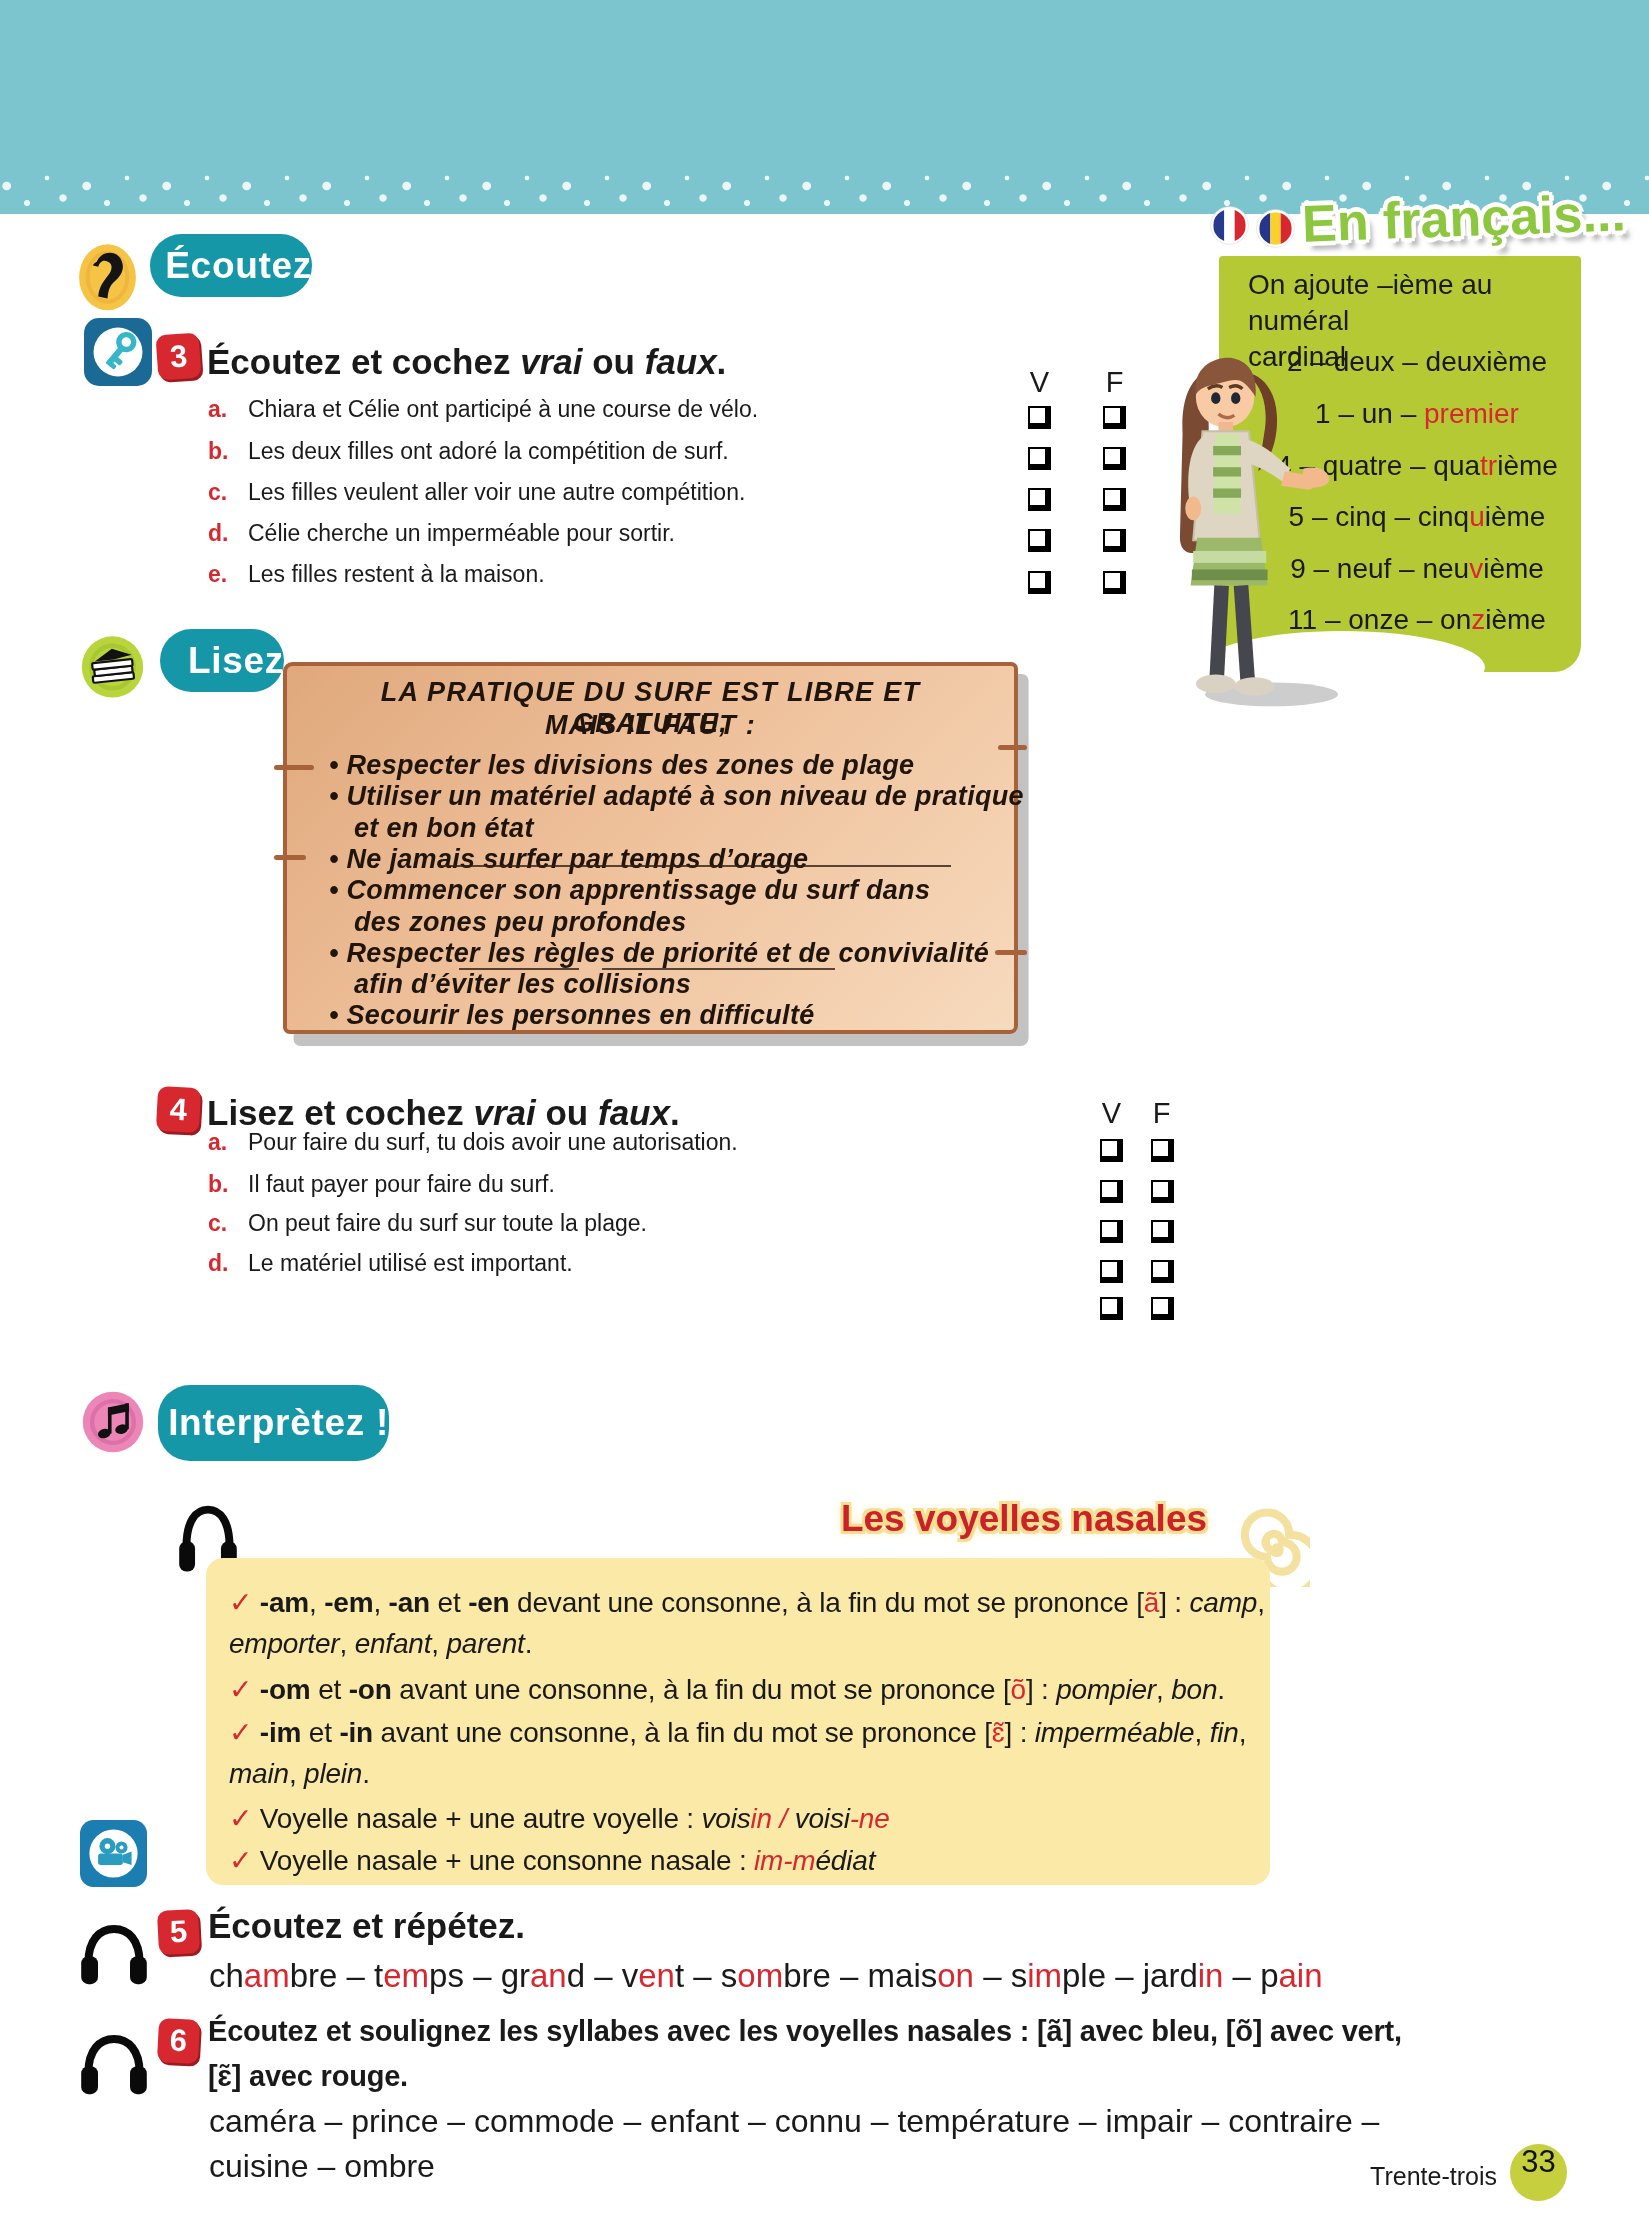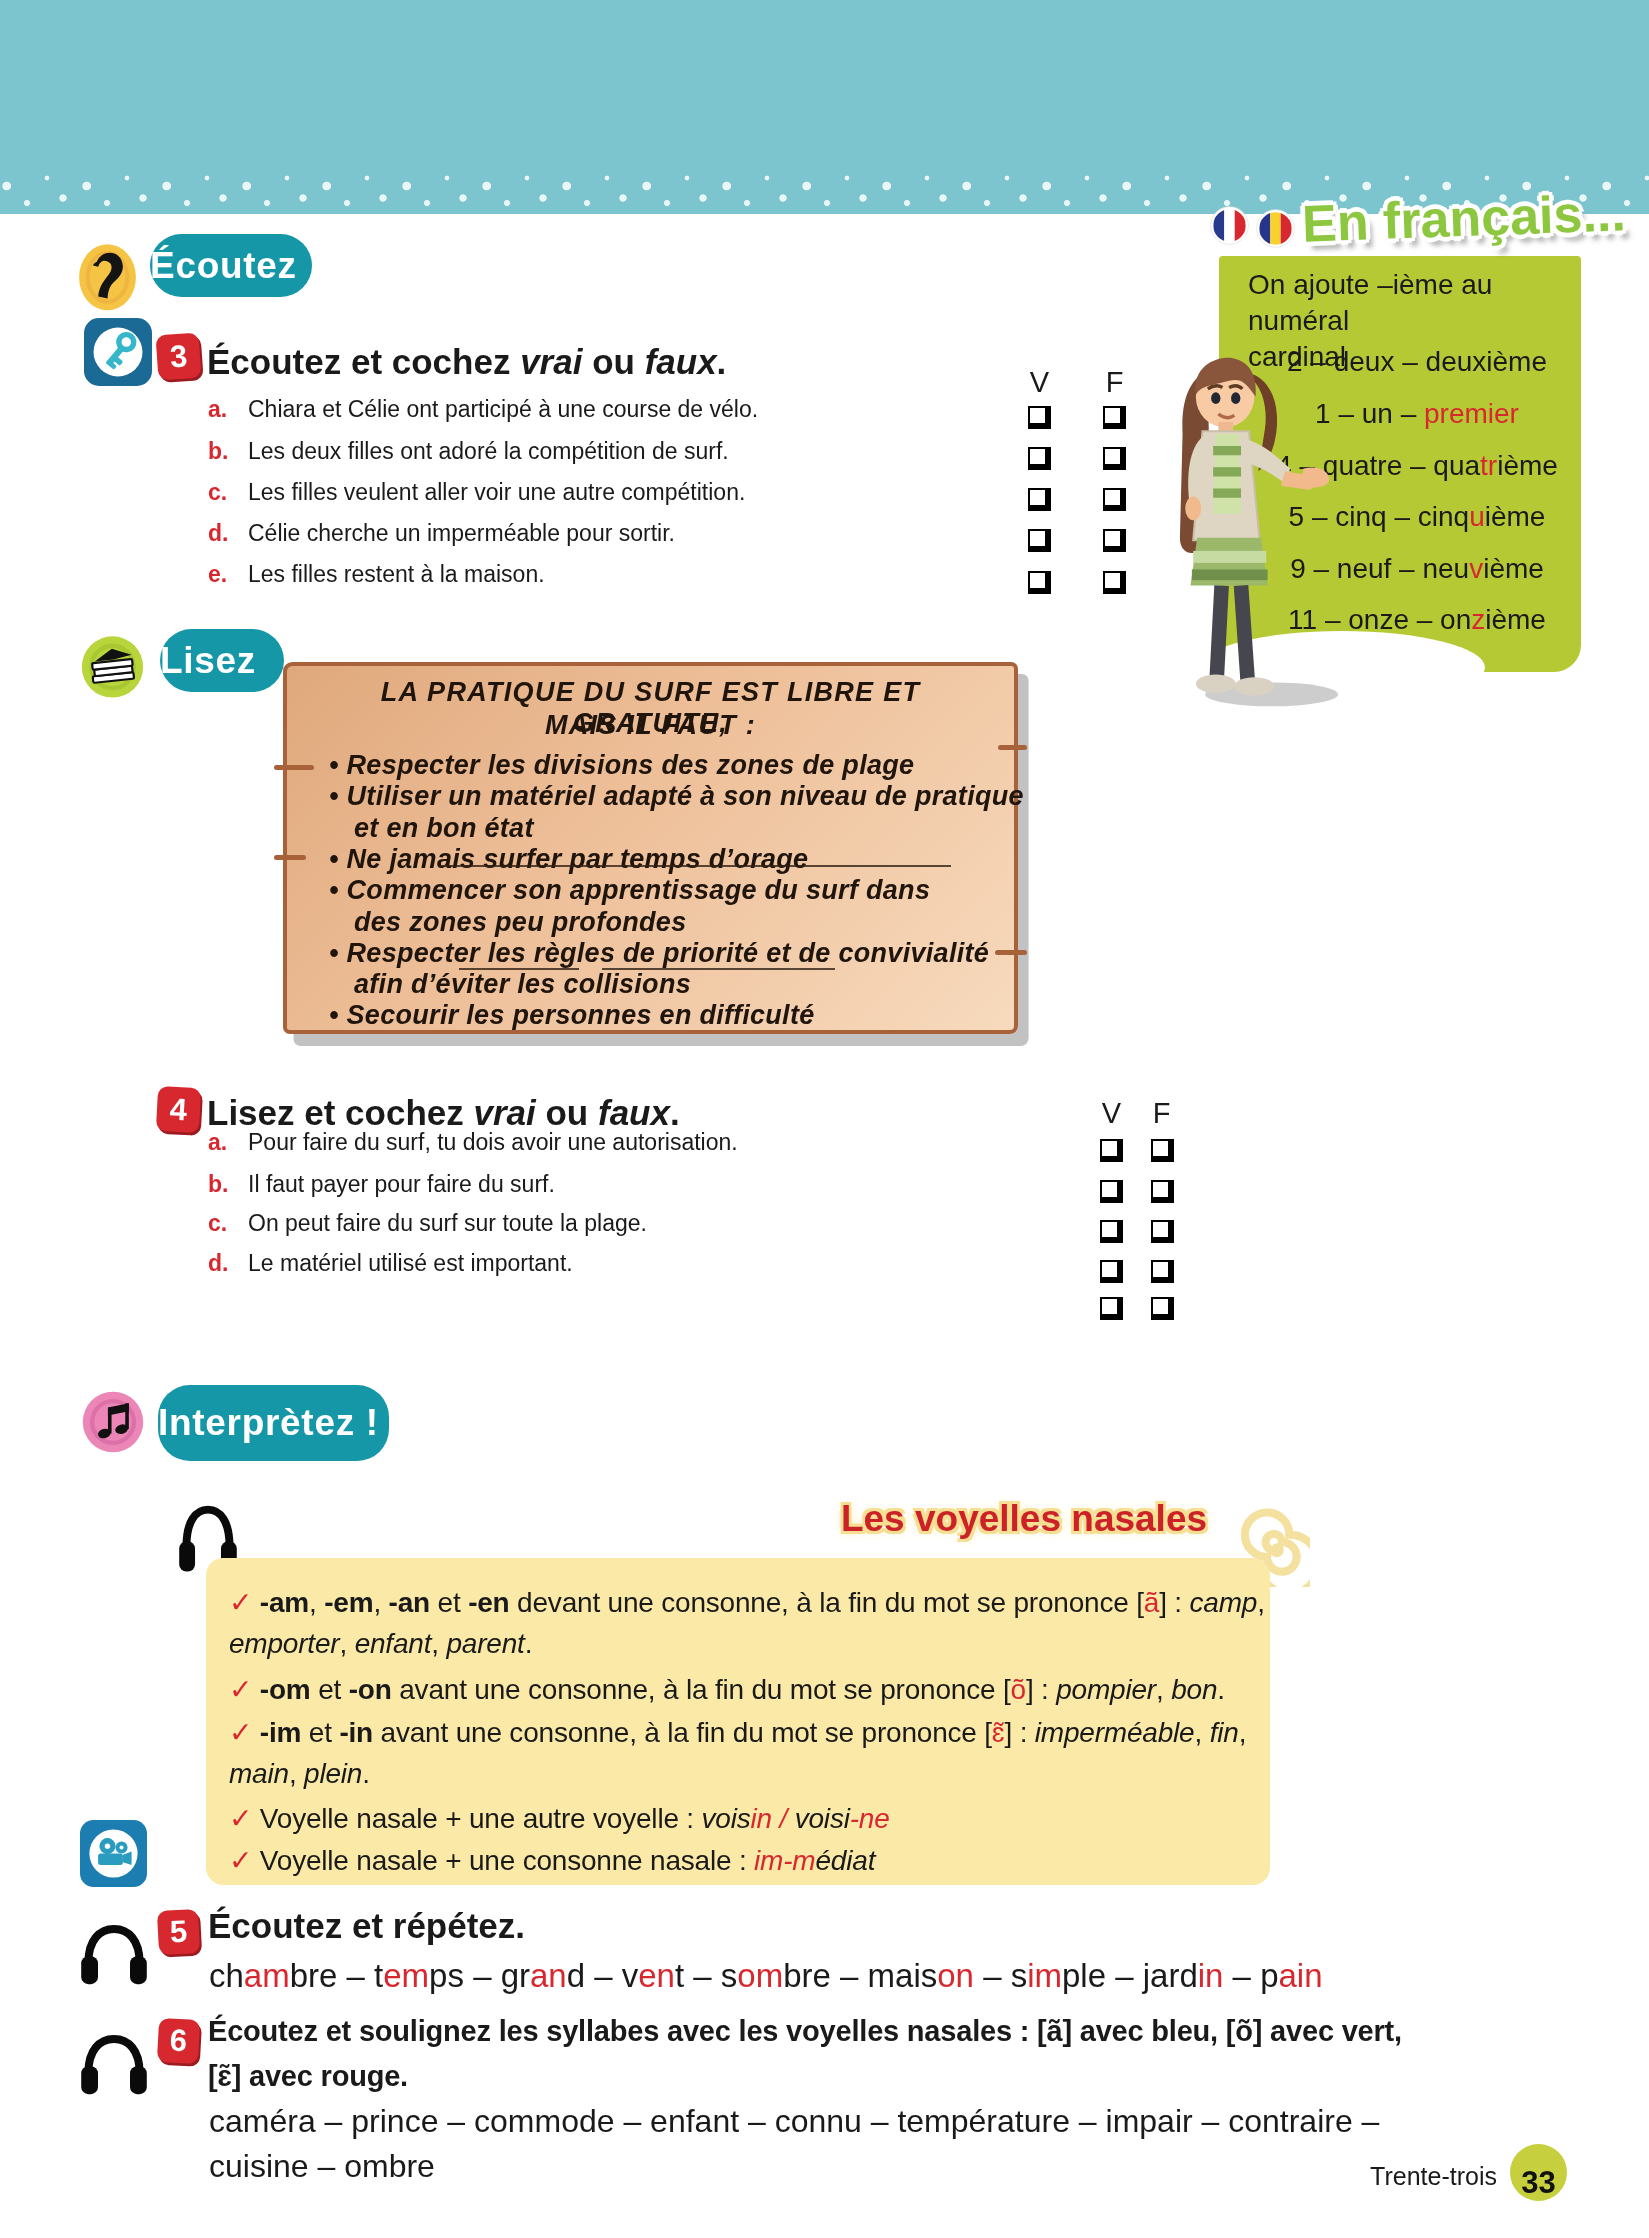--- a/index.html
+++ b/index.html
@@ -23,21 +23,21 @@
   .topband{left:0;top:0;width:1649px;height:214px;background:var(--band);}
   .speckles{left:0;top:166px;width:1649px;height:48px;
     background-image:
       radial-gradient(circle 4px at 6.7px 20px,#fff 0 4px,transparent 4.7px),
       radial-gradient(circle 2.7px at 27px 37px,#fff 0 2.7px,transparent 3.3px),
       radial-gradient(circle 2px at 47px 12px,#fff 0 2px,transparent 2.7px),
       radial-gradient(circle 3.3px at 63px 32px,#fff 0 3.3px,transparent 4px);
     background-size:80px 48px;opacity:.85;}
 
   
-  .pill{background:var(--teal);color:#fff;border-radius:32px;display:flex;align-items:center;justify-content:flex-start;font-weight:700;}
+  .pill{background:var(--teal);color:#fff;border-radius:32px;display:flex;align-items:center;justify-content:flex-end;font-weight:700;}
   .pill-label{font-size:37px;letter-spacing:0.7px;}
 
   .badge{background:var(--red);color:#fff;border-radius:10px;display:flex;align-items:center;justify-content:center;
          font-weight:700;font-size:31px;box-shadow:2px 2.7px 0 #9c1b20;}
 
   .ex-title{font-size:35px;font-weight:700;white-space:nowrap;}
   .item-row{font-size:23px;white-space:nowrap;}
   .item-letter{display:inline-block;width:40px;color:var(--red);font-weight:700;}
   .vf{font-size:29px;width:45px;text-align:center;font-weight:400;}
 
@@ -68,22 +68,22 @@
 
   .words-line{font-size:33px;white-space:nowrap;}
   .words-line-sm{font-size:32px;white-space:nowrap;}
   .ex6-title{font-size:29px;font-weight:700;white-space:nowrap;letter-spacing:-0.2px;}
 
   .fw-b{font-weight:700;}
   .fs-i{font-style:italic;}
   .c-r{color:var(--red);}
 
   .footer-label{font-size:25px;text-align:right;}
-  .footer-circle{width:57px;height:57px;border-radius:50%;background:var(--footercircle);display:flex;align-items:flex-end;justify-content:center;
-                 font-size:31px;font-weight:700;color:#111;}
+  .footer-circle{width:57px;height:57px;border-radius:50%;background:var(--footercircle);display:flex;align-items:flex-start;justify-content:center;
+                 font-size:31px;font-weight:400;color:#111;}
 </style>
 </head>
 <body>
 
 <div class="page">
 
   <div class="abs topband"></div>
   <div class="abs speckles"></div>
 
   <svg class="abs" style="left:74px;top:239px" width="67" height="74" viewBox="0 0 100 112">

